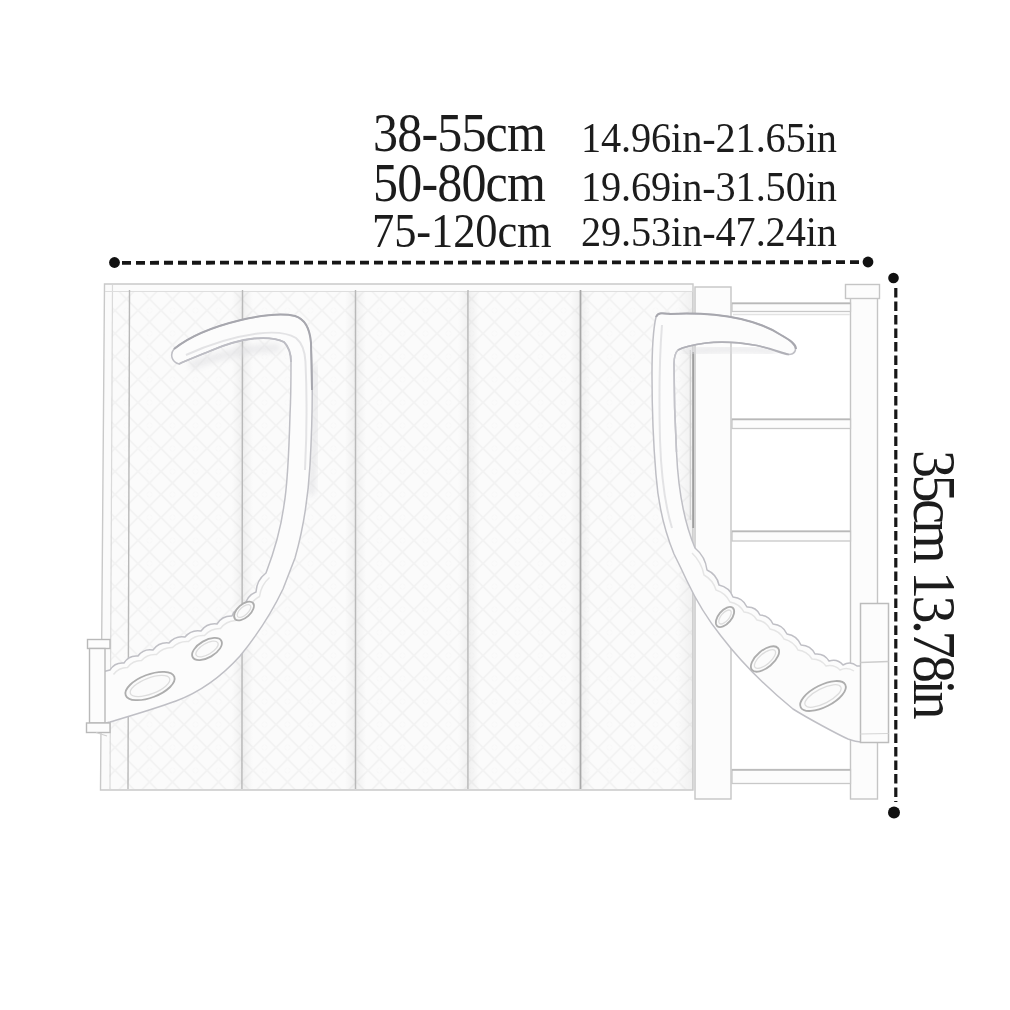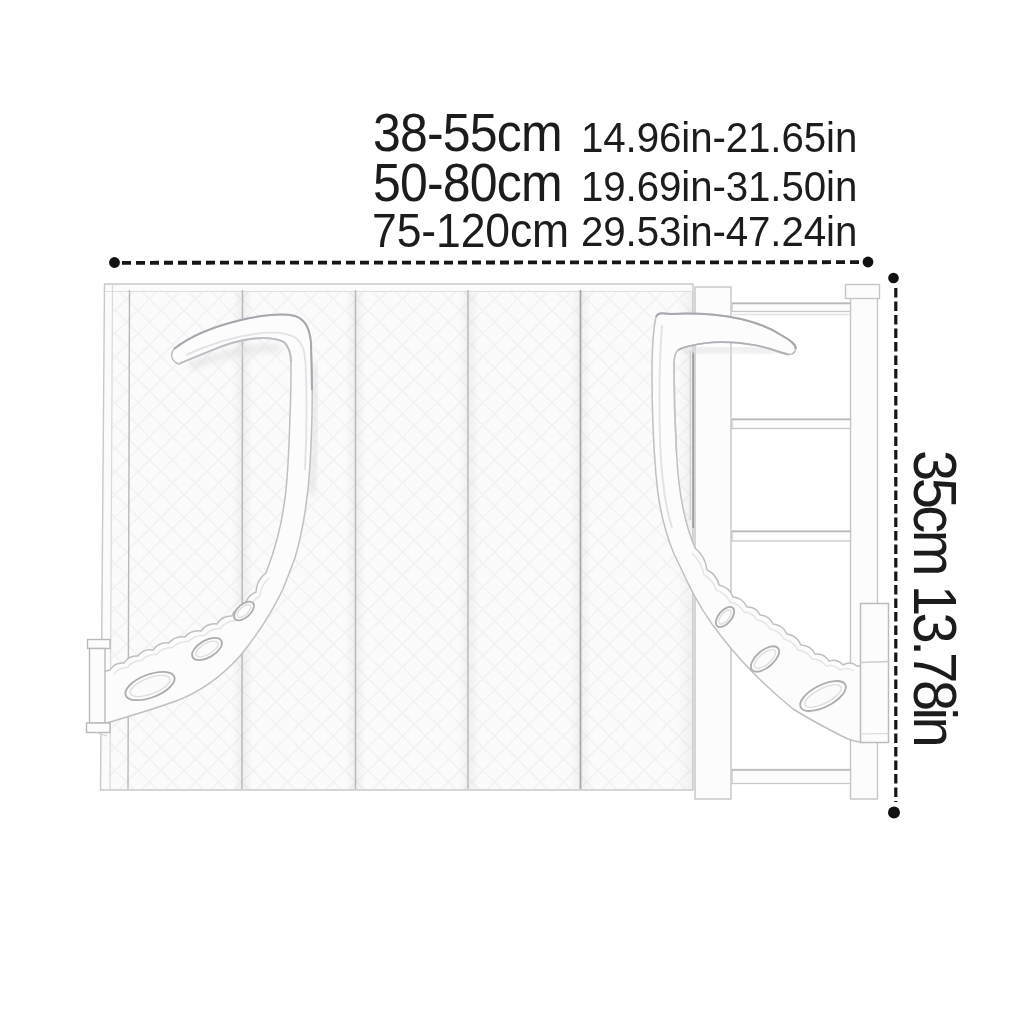--- a/index.html
+++ b/index.html
@@ -1,16 +1,16 @@
 <!DOCTYPE html>
 <html><head>
 <meta charset="utf-8">
 <style>
 html,body{margin:0;padding:0;background:#ffffff;}
-#c{position:relative;width:1010px;height:940px;overflow:hidden;font-family:Liberation Sans, sans-serif;}
+#c{position:relative;width:1010px;height:940px;overflow:hidden;font-family:Liberation Serif, serif;}
 </style>
 </head>
 <body>
 <div id="c">
 <svg width="1010" height="1010" viewBox="0 0 1010 1010">
 <defs>
   <pattern id="quilt" width="23" height="23" patternUnits="userSpaceOnUse">
     <path d="M0,11.5 L11.5,0 L23,11.5 L11.5,23 Z" fill="none" stroke="#f3f3f3" stroke-width="1.9"></path>
     <circle cx="11.5" cy="11.5" r="2.8" fill="none" stroke="#f8f8f8" stroke-width="1"></circle>
   </pattern>

